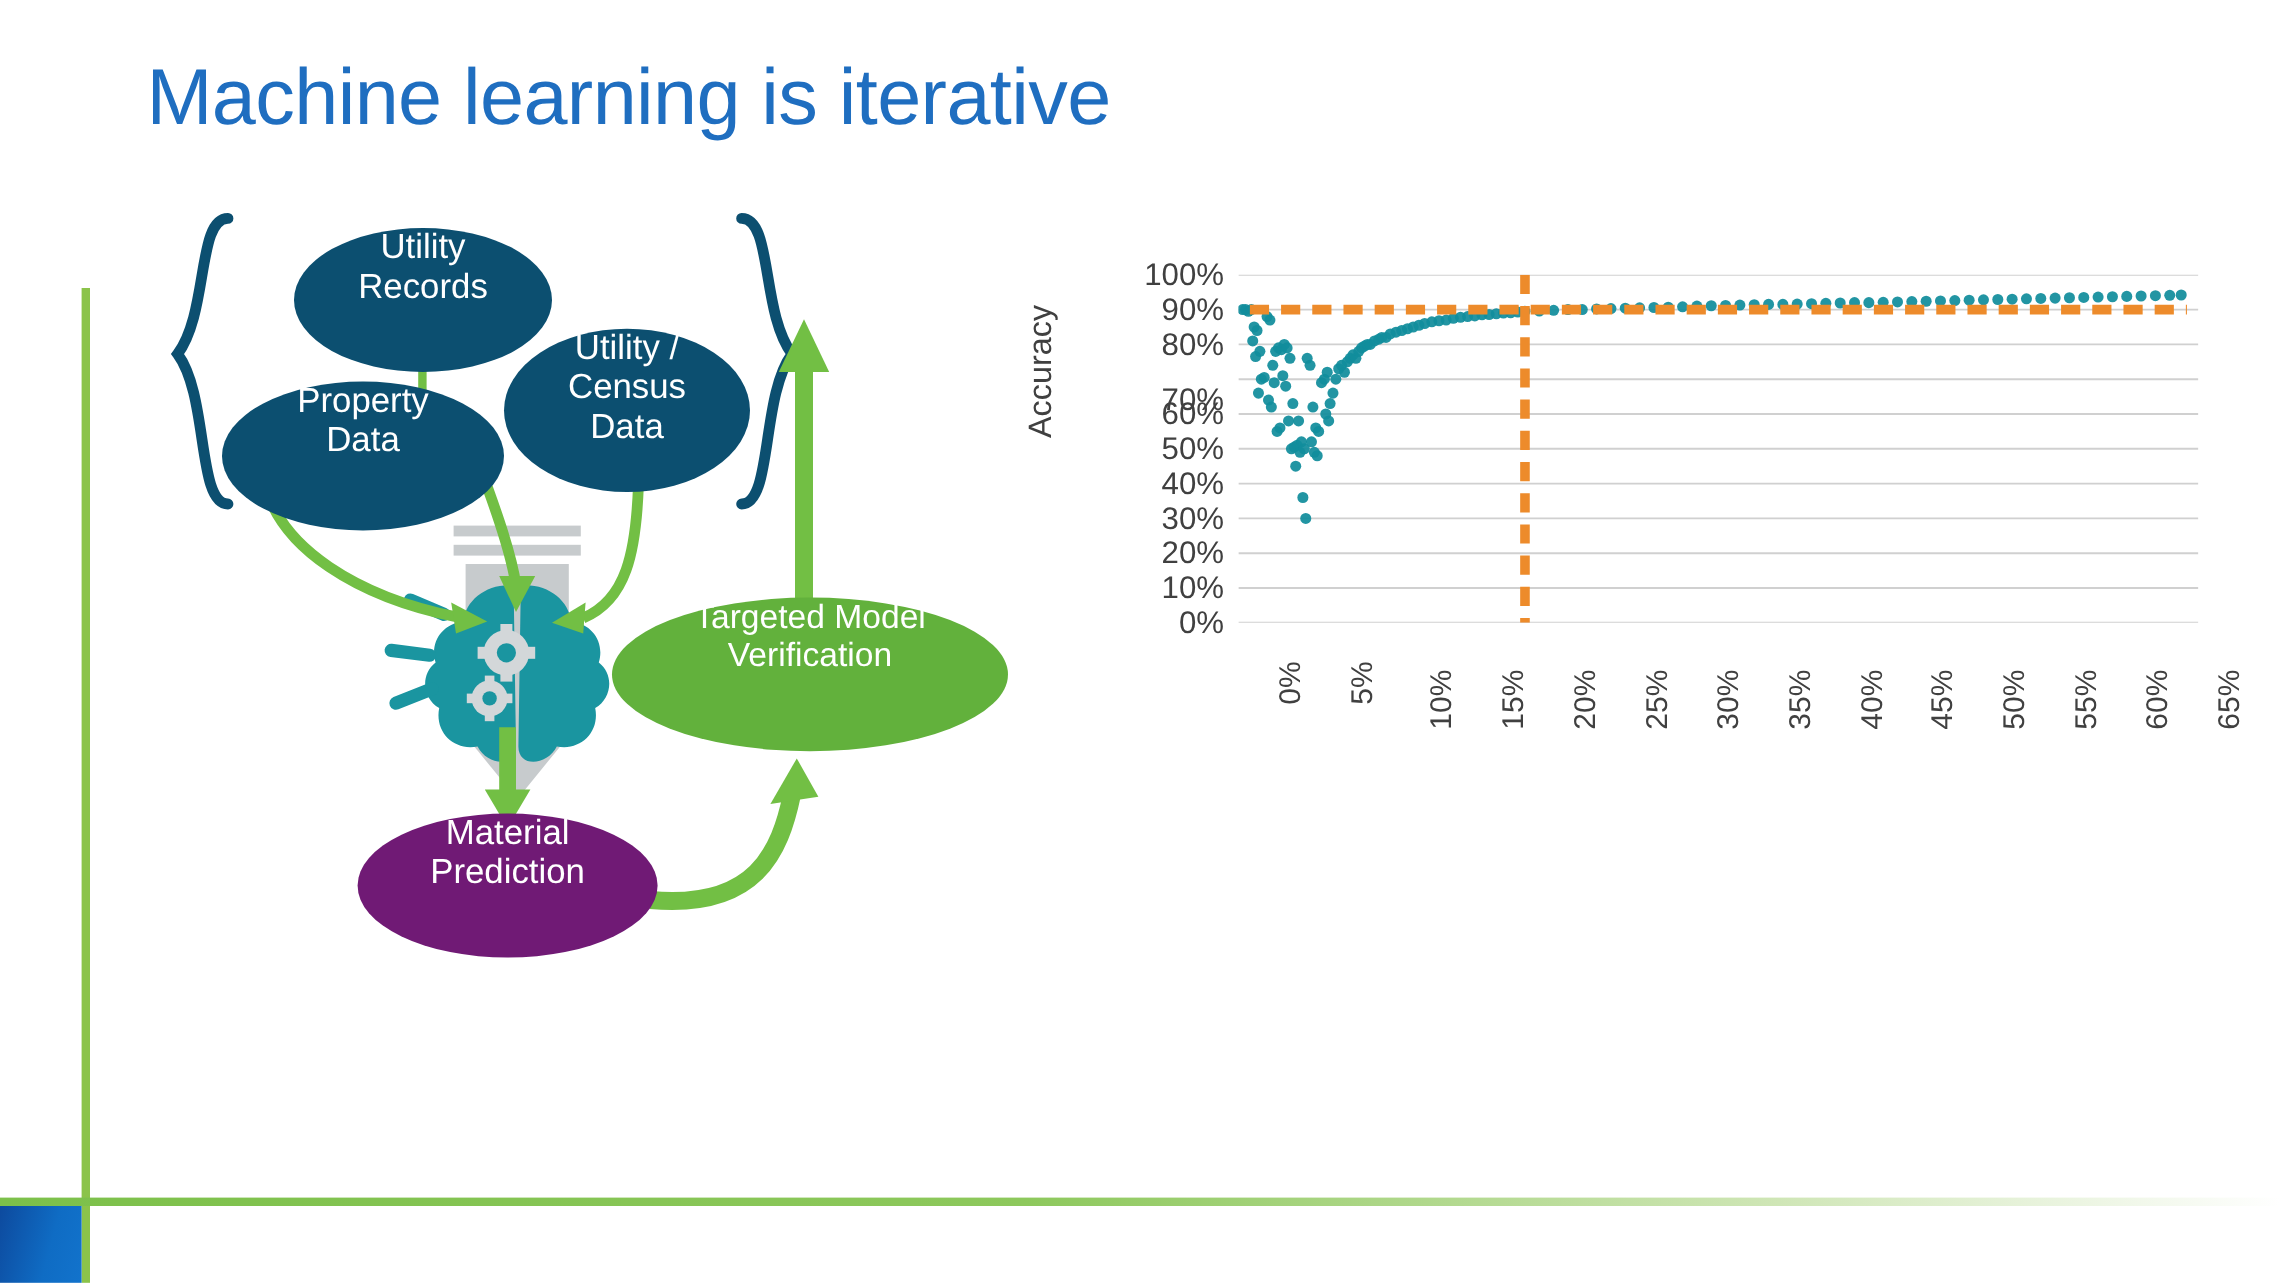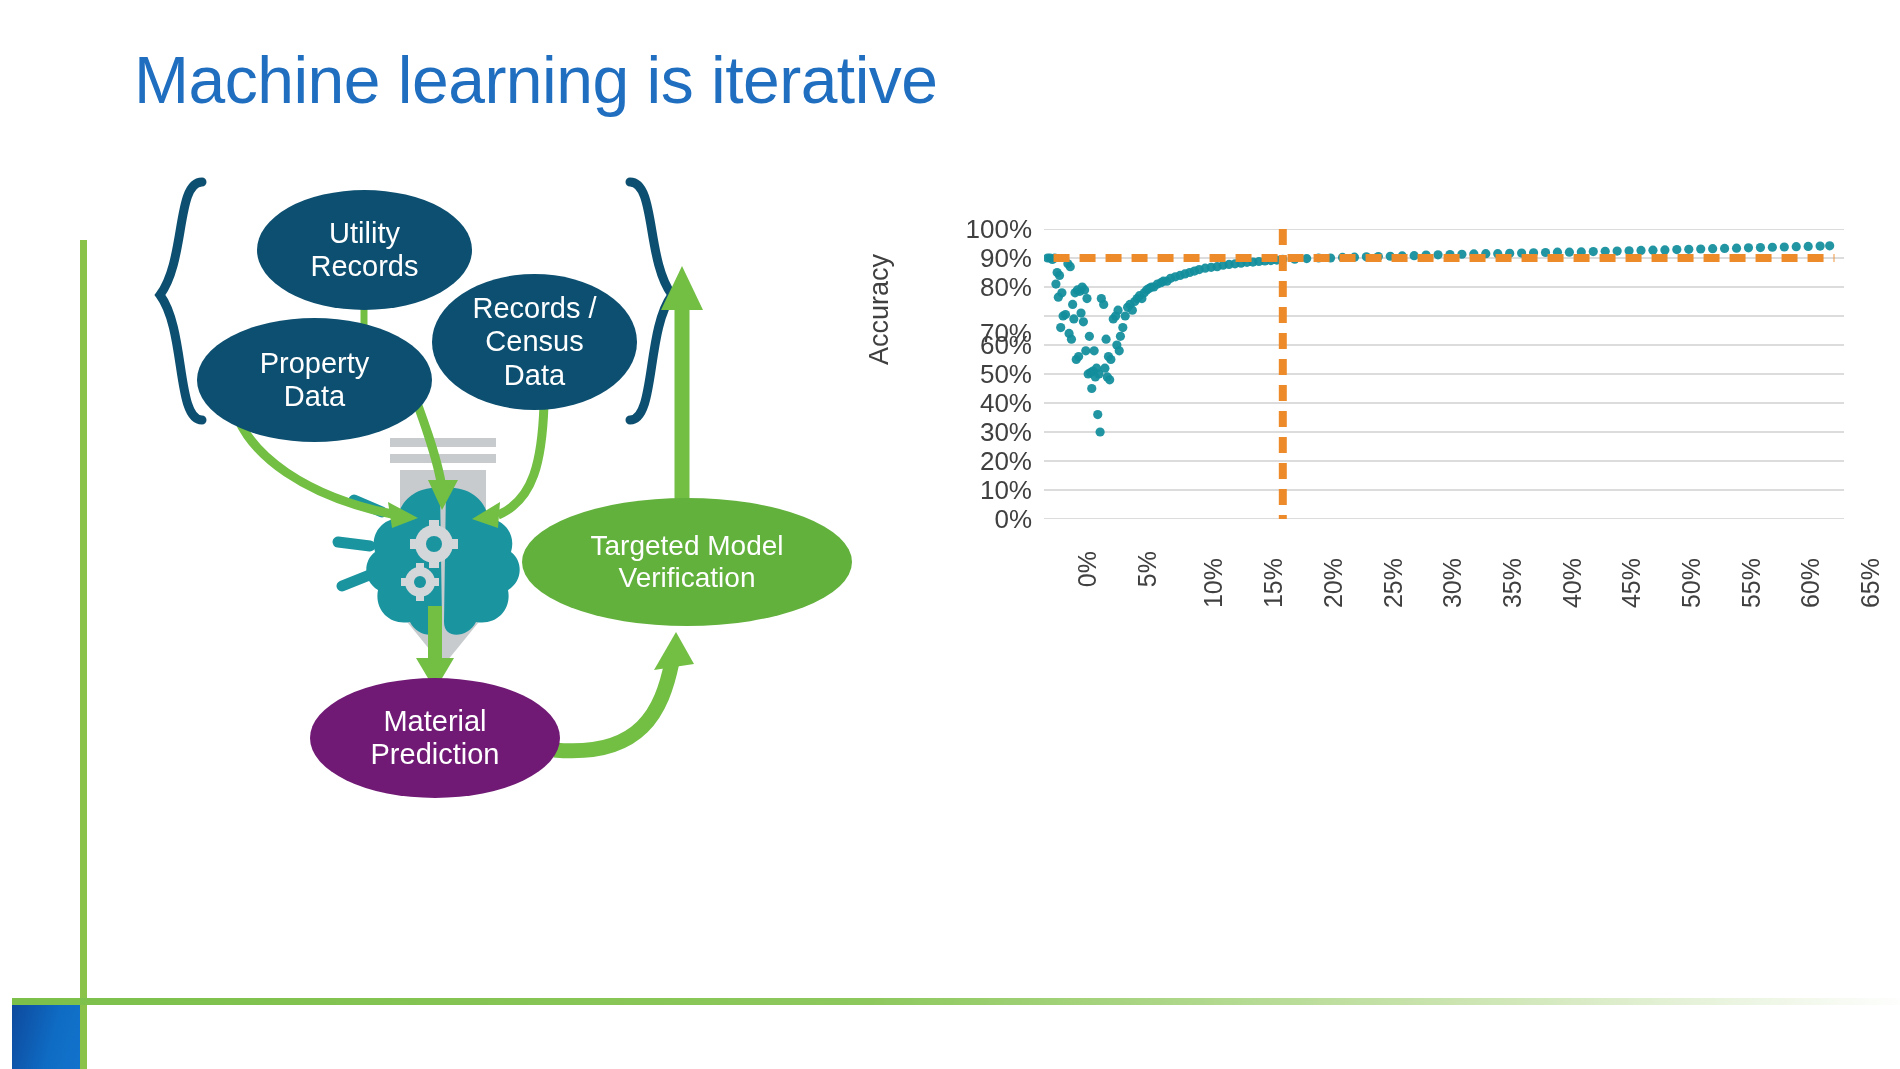--- a/index.html
+++ b/index.html
@@ -1,21 +1,21 @@
 <!DOCTYPE html>
 <html><head>
 <meta charset="utf-8">
 <style>
   html,body{margin:0;padding:0;}
   body{
     width:1900px;height:1069px;background:#ffffff;
     font-family:"Liberation Sans", sans-serif;
     overflow:hidden;position:relative;
   }
-  #slide{position:absolute;inset:0;background:#fff;margin-left:12px;}
+  #slide{position:absolute;inset:0;background:#fff;}
 
   
   #title{
     position:absolute;left:122px;top:42px;
     font-size:66px;color:#1f6ec0;font-weight:400;
     letter-spacing:-0.5px;white-space:nowrap;
   }
 
   
   .deco-vline{position:absolute;left:68px;top:240px;width:7px;height:829px;
@@ -23,21 +23,21 @@
   .deco-hline{position:absolute;left:0px;top:998px;width:1900px;height:7px;
     background:linear-gradient(90deg,#7cc04a 0%,#8dc85c 45%,#cfe6b6 78%,#ffffff 100%);}
   .deco-block{position:absolute;left:0px;top:1005px;width:68px;height:64px;
     background:linear-gradient(105deg,#0d4a9e 0%,#0f6cc4 60%,#1273cc 100%);}
 
   
   #diagram{position:absolute;left:130px;top:170px;width:760px;height:640px;}
   #diagram svg{position:absolute;left:0;top:0;}
 
   .ell{
-    position:absolute;display:flex;align-items:center;justify-content:center;
+    position:absolute;display:flex;align-items:flex-start;justify-content:center;
     text-align:center;color:#ffffff;border-radius:50%;line-height:1.14;
     font-size:29px;
   }
   .ell span{display:block;}
   .navy{background:#0c4f70;}
   .green{background:#62b13c;}
   .tealE{background:#701a75;}
 
   #ell-utility   {left:115px;top:20px;width:215px;height:120px;}
   #ell-property  {left:55px;top:148px;width:235px;height:124px;}
@@ -165,21 +165,21 @@
 
     <div class="ell navy" id="ell-property">
       <div>
         <span>Property</span>
         <span>Data</span>
       </div>
     </div>
 
     <div class="ell navy" id="ell-public">
       <div>
-        <span>Records /</span>
+        <span>Utility /</span>
         <span>Census</span>
         <span>Data</span>
       </div>
     </div>
 
     <div class="ell green" id="ell-targeted">
       <div>
         <span>Targeted Model</span>
         <span>Verification</span>
       </div>

